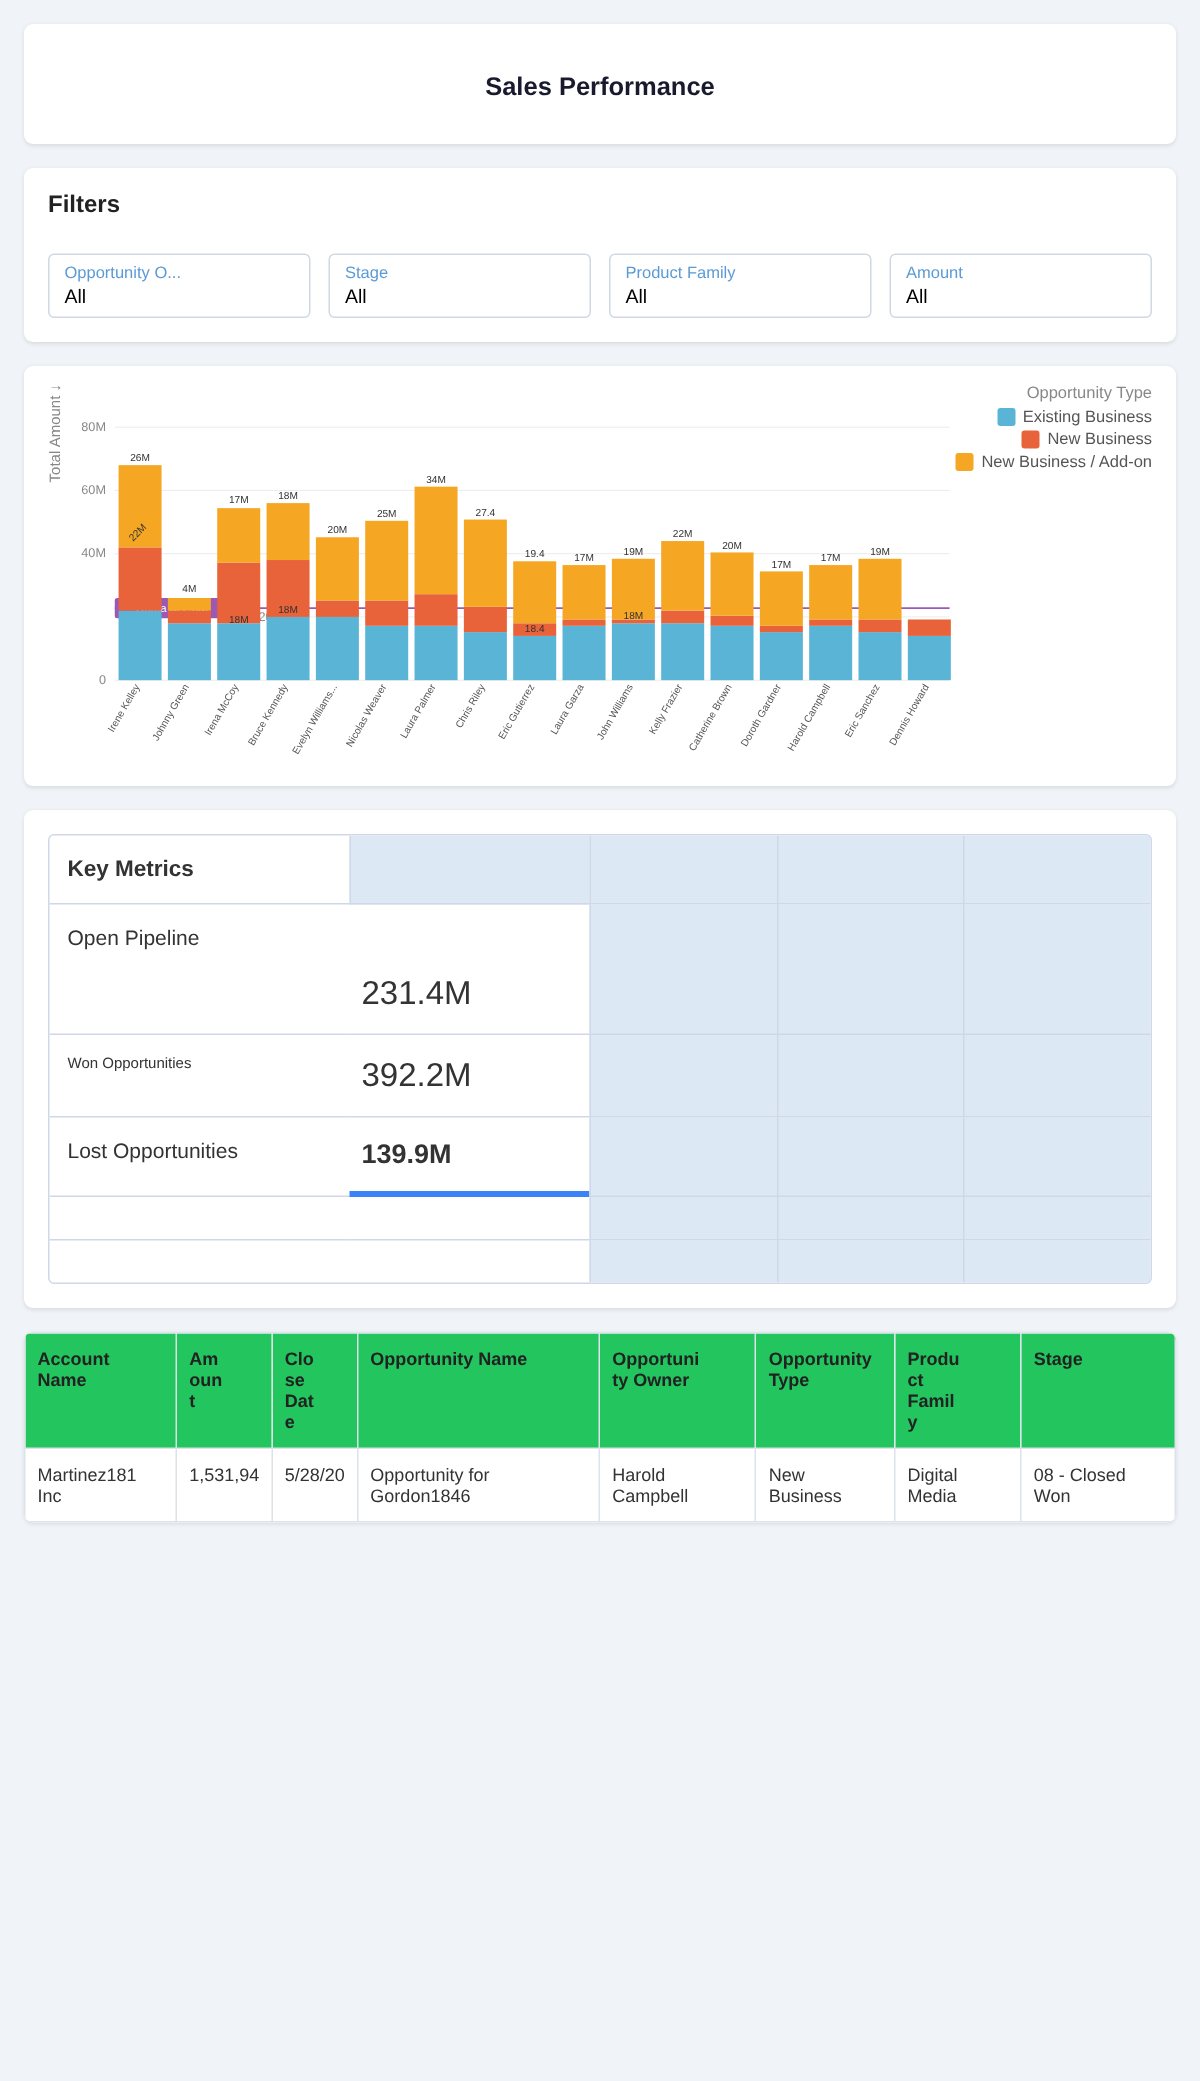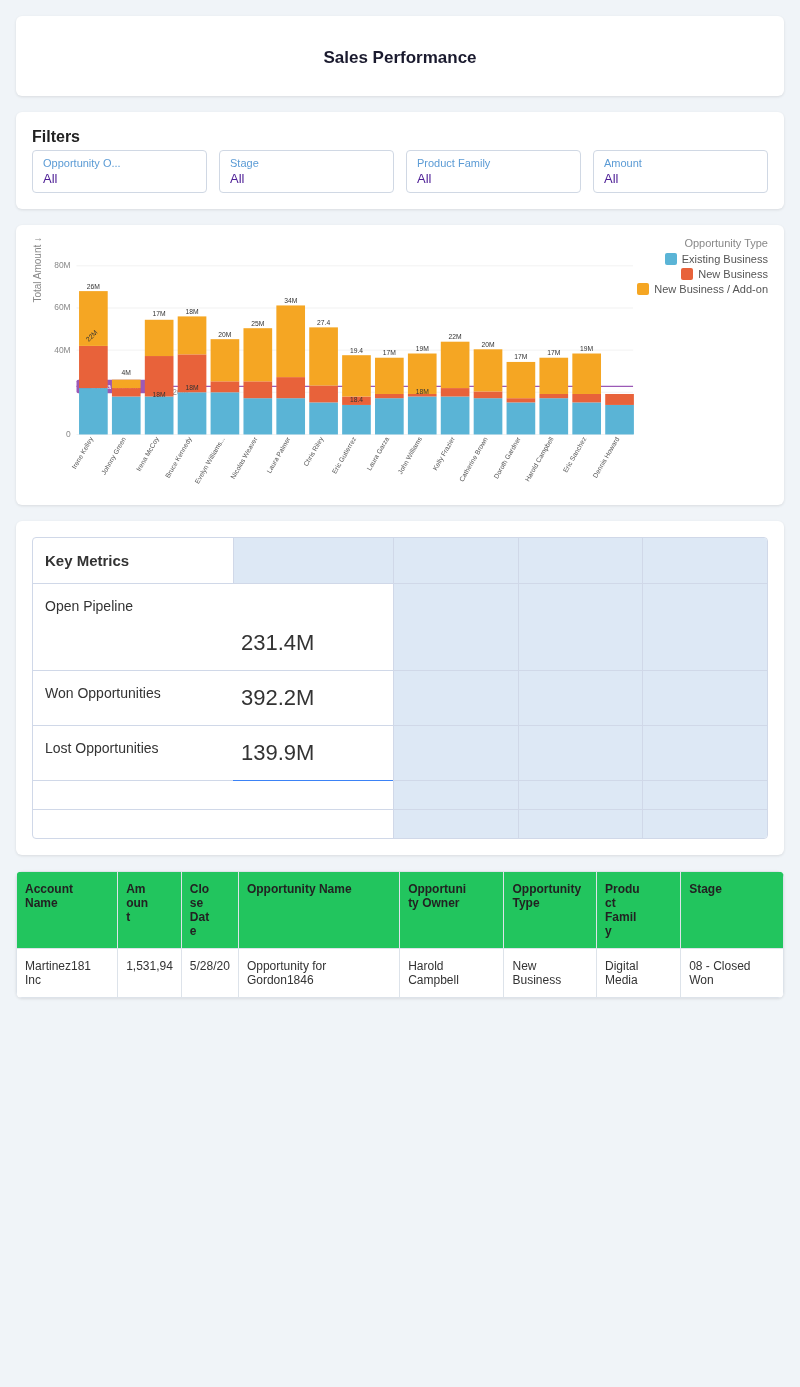--- a/index.html
+++ b/index.html
@@ -26,21 +26,21 @@
       text-align: center;
       font-size: 17px;
       font-weight: 600;
       color: #1a1a2e;
       padding: 16px 0 12px;
     }
     
     .filters-title {
       font-size: 16px;
       font-weight: 600;
-      margin-bottom: 4px;
+      margin-bottom: 23px;
       color: #222;
     }
     .filters-row {
       display: flex;
       gap: 12px;
     }
     .filter-item {
       flex: 1;
       border: 1px solid #d0d8e4;
       border-radius: 4px;
@@ -48,21 +48,21 @@
       background: #fff;
       cursor: pointer;
     }
     .filter-label {
       font-size: 11px;
       color: #5b9bd5;
       margin-bottom: 2px;
     }
     .filter-value {
       font-size: 13px;
-      color: #4c1d95;
+      color: #000000;
     }
     
     .chart-card {
       background: #fff;
       border-radius: 6px;
       margin-bottom: 16px;
       padding: 12px 16px 8px;
       box-shadow: 0 1px 3px rgba(0,0,0,0.1);
     }
     .chart-legend {
@@ -326,28 +326,28 @@
       <div style="grid-column:3; grid-row:1; border-bottom:1px solid #d0d8e8; border-left:1px solid #d0d8e8; background:#dde8f5;"></div>
       <div style="grid-column:4; grid-row:1; border-bottom:1px solid #d0d8e8; border-left:1px solid #d0d8e8; background:#dde8f5;"></div>
       <div style="grid-column:5; grid-row:1; border-bottom:1px solid #d0d8e8; border-left:1px solid #d0d8e8; background:#dde8f5;"></div>
 
       <div style="padding:14px 12px; font-size:14px; grid-column:1; grid-row:2; border-bottom:1px solid #d0d8e8;">Open Pipeline</div>
       <div style="padding:14px 8px; font-size:22px; grid-column:2; grid-row:2; border-bottom:1px solid #d0d8e8;margin-top:32px;">231.4M</div>
       <div style="grid-column:3; grid-row:2; border-bottom:1px solid #d0d8e8; border-left:1px solid #d0d8e8; background:#dde8f5;"></div>
       <div style="grid-column:4; grid-row:2; border-bottom:1px solid #d0d8e8; border-left:1px solid #d0d8e8; background:#dde8f5;"></div>
       <div style="grid-column:5; grid-row:2; border-bottom:1px solid #d0d8e8; border-left:1px solid #d0d8e8; background:#dde8f5;"></div>
 
-      <div style="padding:14px 12px; font-size:14px; grid-column:1; grid-row:3; border-bottom:1px solid #d0d8e8;">Won Opportunities</div>
+      <div style="padding:14px 12px; font-size:10px; grid-column:1; grid-row:3; border-bottom:1px solid #d0d8e8;">Won Opportunities</div>
       <div style="padding:14px 8px; font-size:22px; grid-column:2; grid-row:3; border-bottom:1px solid #d0d8e8;">392.2M</div>
       <div style="grid-column:3; grid-row:3; border-bottom:1px solid #d0d8e8; border-left:1px solid #d0d8e8; background:#dde8f5;"></div>
       <div style="grid-column:4; grid-row:3; border-bottom:1px solid #d0d8e8; border-left:1px solid #d0d8e8; background:#dde8f5;"></div>
       <div style="grid-column:5; grid-row:3; border-bottom:1px solid #d0d8e8; border-left:1px solid #d0d8e8; background:#dde8f5;"></div>
 
       <div style="padding:14px 12px; font-size:14px; grid-column:1; grid-row:4; border-bottom:1px solid #d0d8e8;">Lost Opportunities</div>
-      <div style="padding:14px 8px; font-size:22px; grid-column:2; grid-row:4; border-bottom:1px solid #3b82f6;">139.9M</div>
+      <div style="padding:14px 8px; font-size:18px; grid-column:2; grid-row:4; border-bottom:4px solid #3b82f6;font-weight:bold;">139.9M</div>
       <div style="grid-column:3; grid-row:4; border-bottom:1px solid #d0d8e8; border-left:1px solid #d0d8e8; background:#dde8f5;"></div>
       <div style="grid-column:4; grid-row:4; border-bottom:1px solid #d0d8e8; border-left:1px solid #d0d8e8; background:#dde8f5;"></div>
       <div style="grid-column:5; grid-row:4; border-bottom:1px solid #d0d8e8; border-left:1px solid #d0d8e8; background:#dde8f5;"></div>
 
       <div style="padding:14px 12px; grid-column:1; grid-row:5; border-bottom:1px solid #d0d8e8;"></div>
       <div style="grid-column:2; grid-row:5; border-bottom:1px solid #d0d8e8;"></div>
       <div style="grid-column:3; grid-row:5; border-bottom:1px solid #d0d8e8; border-left:1px solid #d0d8e8; background:#dde8f5;"></div>
       <div style="grid-column:4; grid-row:5; border-bottom:1px solid #d0d8e8; border-left:1px solid #d0d8e8; background:#dde8f5;"></div>
       <div style="grid-column:5; grid-row:5; border-bottom:1px solid #d0d8e8; border-left:1px solid #d0d8e8; background:#dde8f5;"></div>
 

